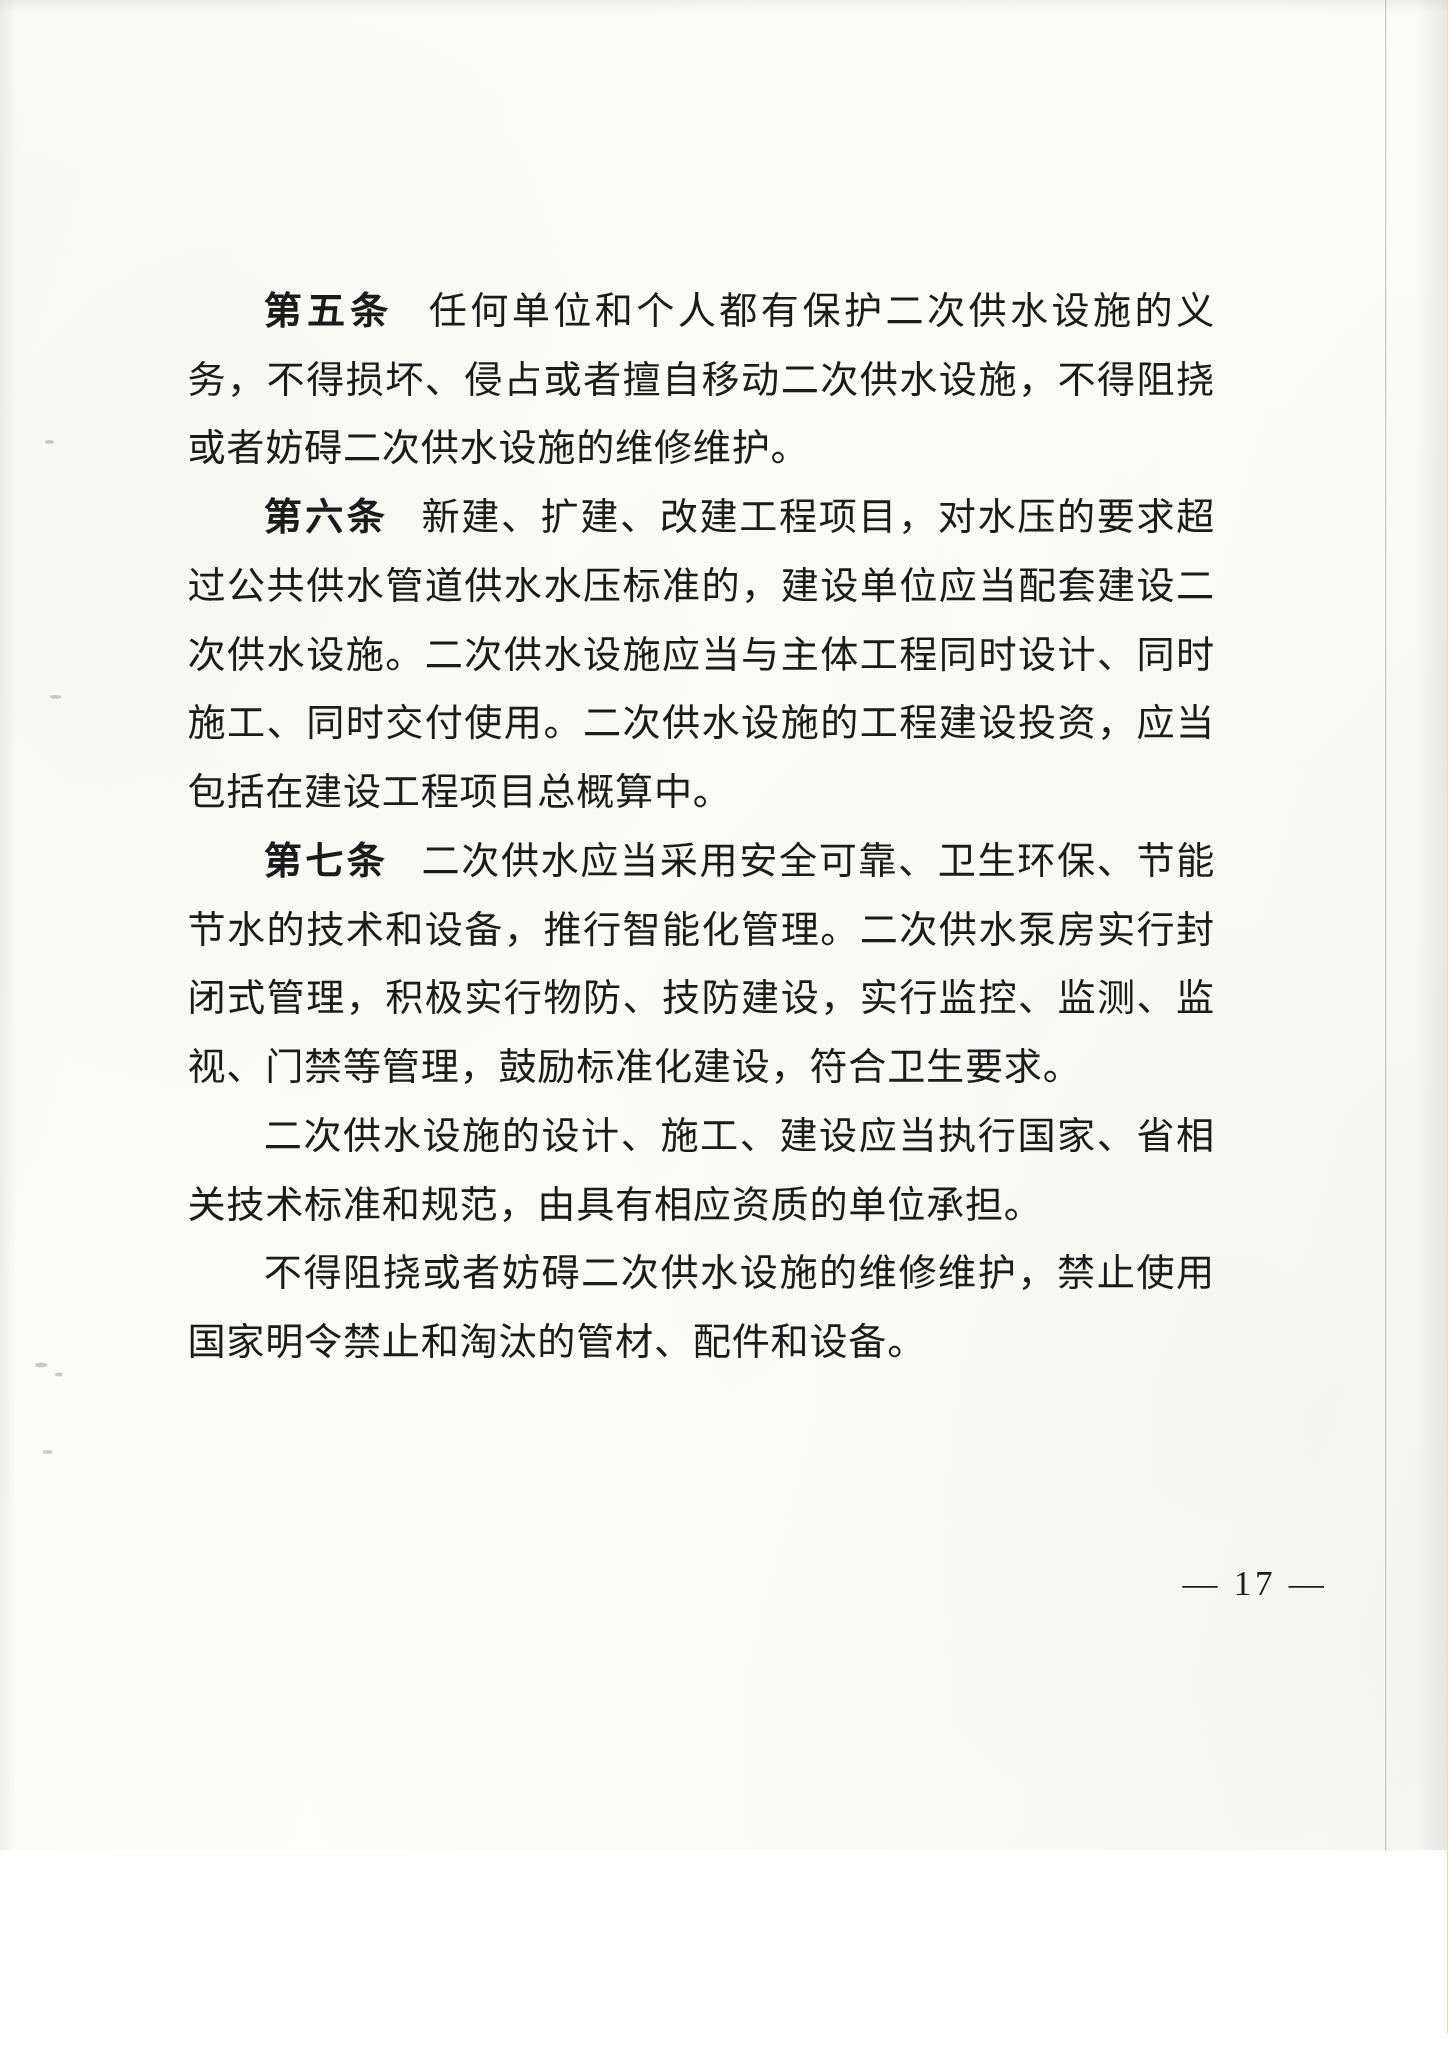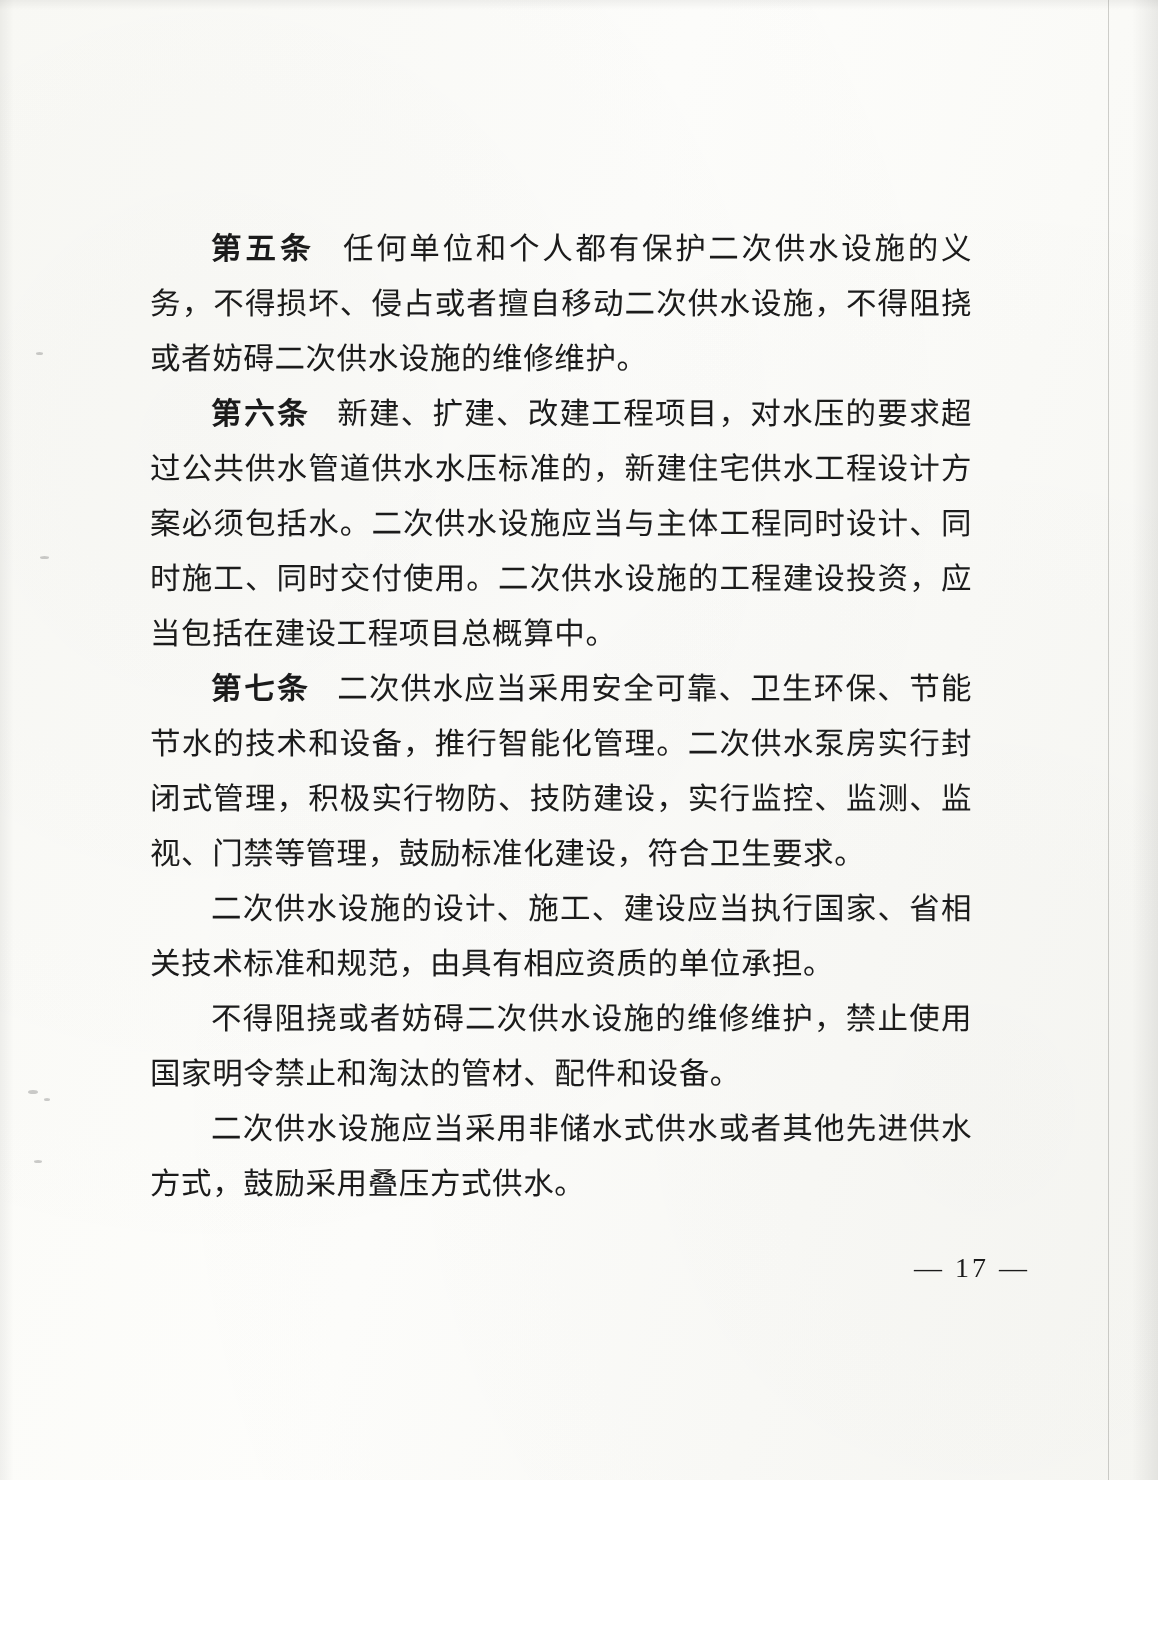--- a/index.html
+++ b/index.html
@@ -82,21 +82,21 @@
   .article-label {
     font-weight: bold;
     letter-spacing: 2px;
   }
   .label-gap {
     display: inline-block;
     width: 0.85em;
   }
   .page-number {
     position: absolute;
-    right: 128px;
+    right: 96px;
     bottom: 196px;
     font-size: 28px;
     color: #1b1b1b;
     letter-spacing: 3px;
   }
   
   .speck {
     position: absolute;
     background: rgba(90,90,88,0.30);
     border-radius: 50%;
@@ -119,37 +119,34 @@
   <div class="speck" style="left:44px; top:1098px; width:6px; height:3px;"></div>
   <div class="speck" style="left:34px; top:1160px; width:8px; height:3px;"></div>
 
   <div class="body-text">
 
     <p class="para">
       <span class="article-label">第五条</span><span class="label-gap"></span><span>任何单位和个人都有保护二次供水设施的义务，不得损坏、侵占或者擅自移动二次供水设施，不得阻挠或者妨碍二次供水设施的维修维护。</span>
     </p>
 
     <p class="para">
-      <span class="article-label">第六条</span><span class="label-gap"></span><span>新建、扩建、改建工程项目，对水压的要求超过公共供水管道供水水压标准的，新建住宅供水工程设计方案必须包括水。二次供水设施应当与主体工程同时设计、同时施工、同时交付使用。二次供水设施的工程建设投资，应当包括在建设工程项目总概算中。</span>
+      <span class="article-label">第六条</span><span class="label-gap"></span><span>新建、扩建、改建工程项目，对水压的要求超过公共供水管道供水水压标准的，建设单位应当配套建设二次供水设施。二次供水设施应当与主体工程同时设计、同时施工、同时交付使用。二次供水设施的工程建设投资，应当包括在建设工程项目总概算中。</span>
     </p>
 
     <p class="para">
       <span class="article-label">第七条</span><span class="label-gap"></span><span>二次供水应当采用安全可靠、卫生环保、节能节水的技术和设备，推行智能化管理。二次供水泵房实行封闭式管理，积极实行物防、技防建设，实行监控、监测、监视、门禁等管理，鼓励标准化建设，符合卫生要求。</span>
     </p>
 
     <p class="para">
       <span>二次供水设施的设计、施工、建设应当执行国家、省相关技术标准和规范，由具有相应资质的单位承担。</span>
     </p>
 
     <p class="para">
       <span>不得阻挠或者妨碍二次供水设施的维修维护，禁止使用国家明令禁止和淘汰的管材、配件和设备。</span>
     </p>
 
-    <p class="para">
-      <span>二次供水设施应当采用非储水式供水或者其他先进供水方式，鼓励采用叠压方式供水。</span>
-    </p>
 
 
   </div>
 
   <div class="page-number">— 17 —</div>
 
 </div>
 
 </body></html>

